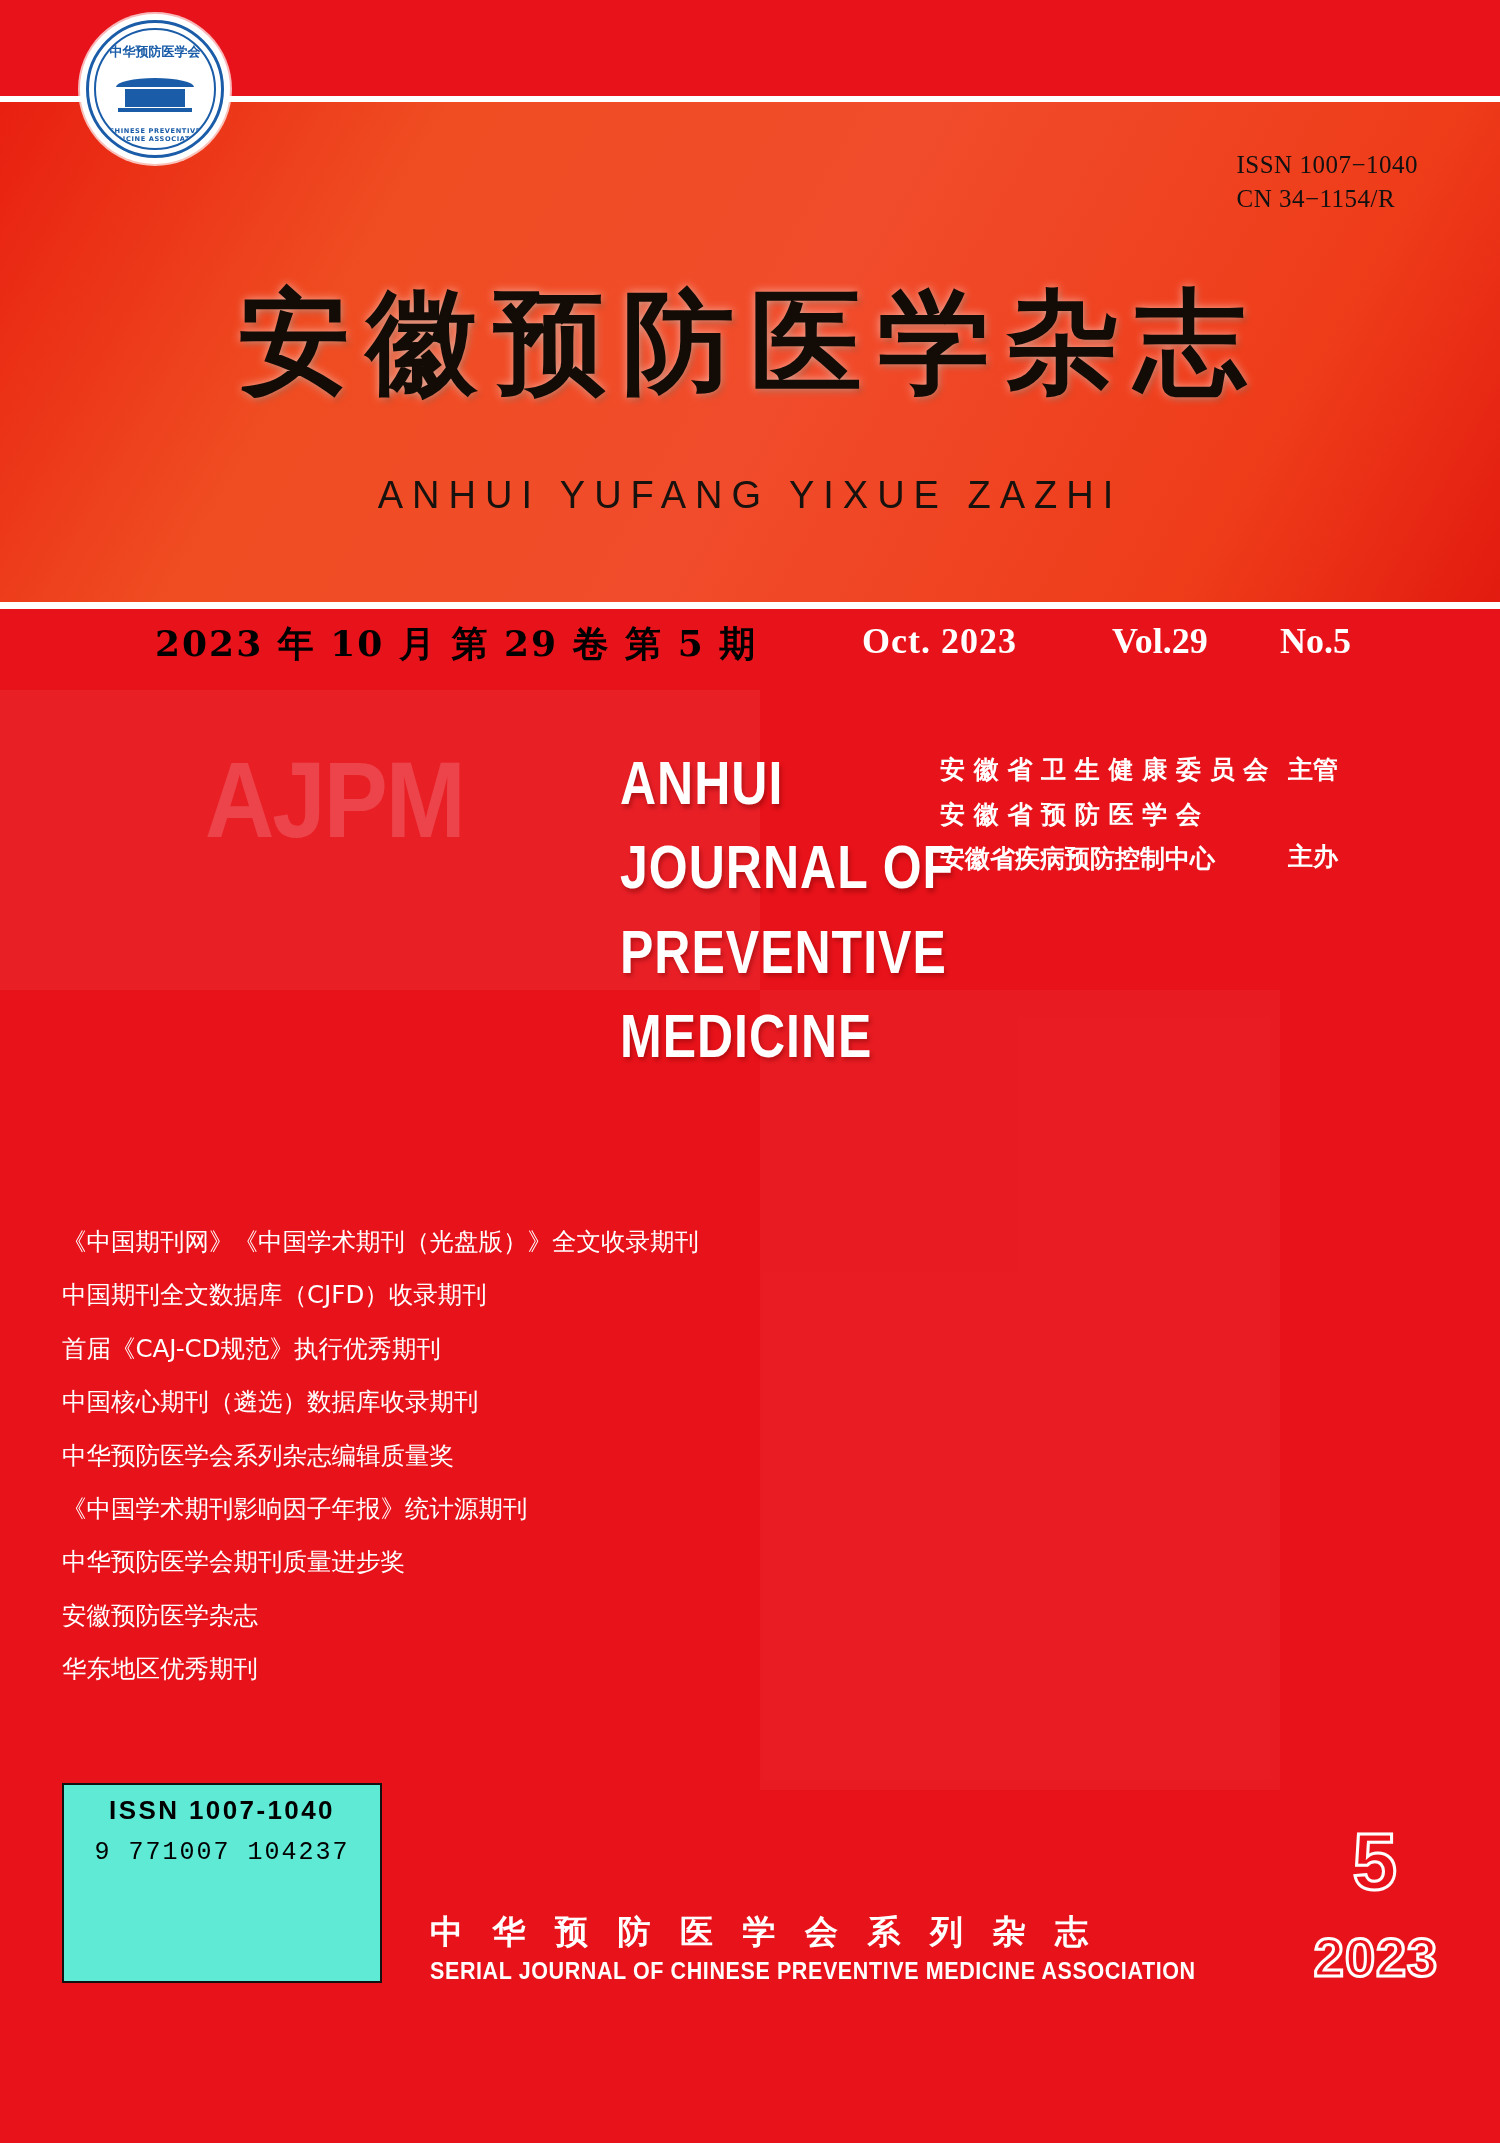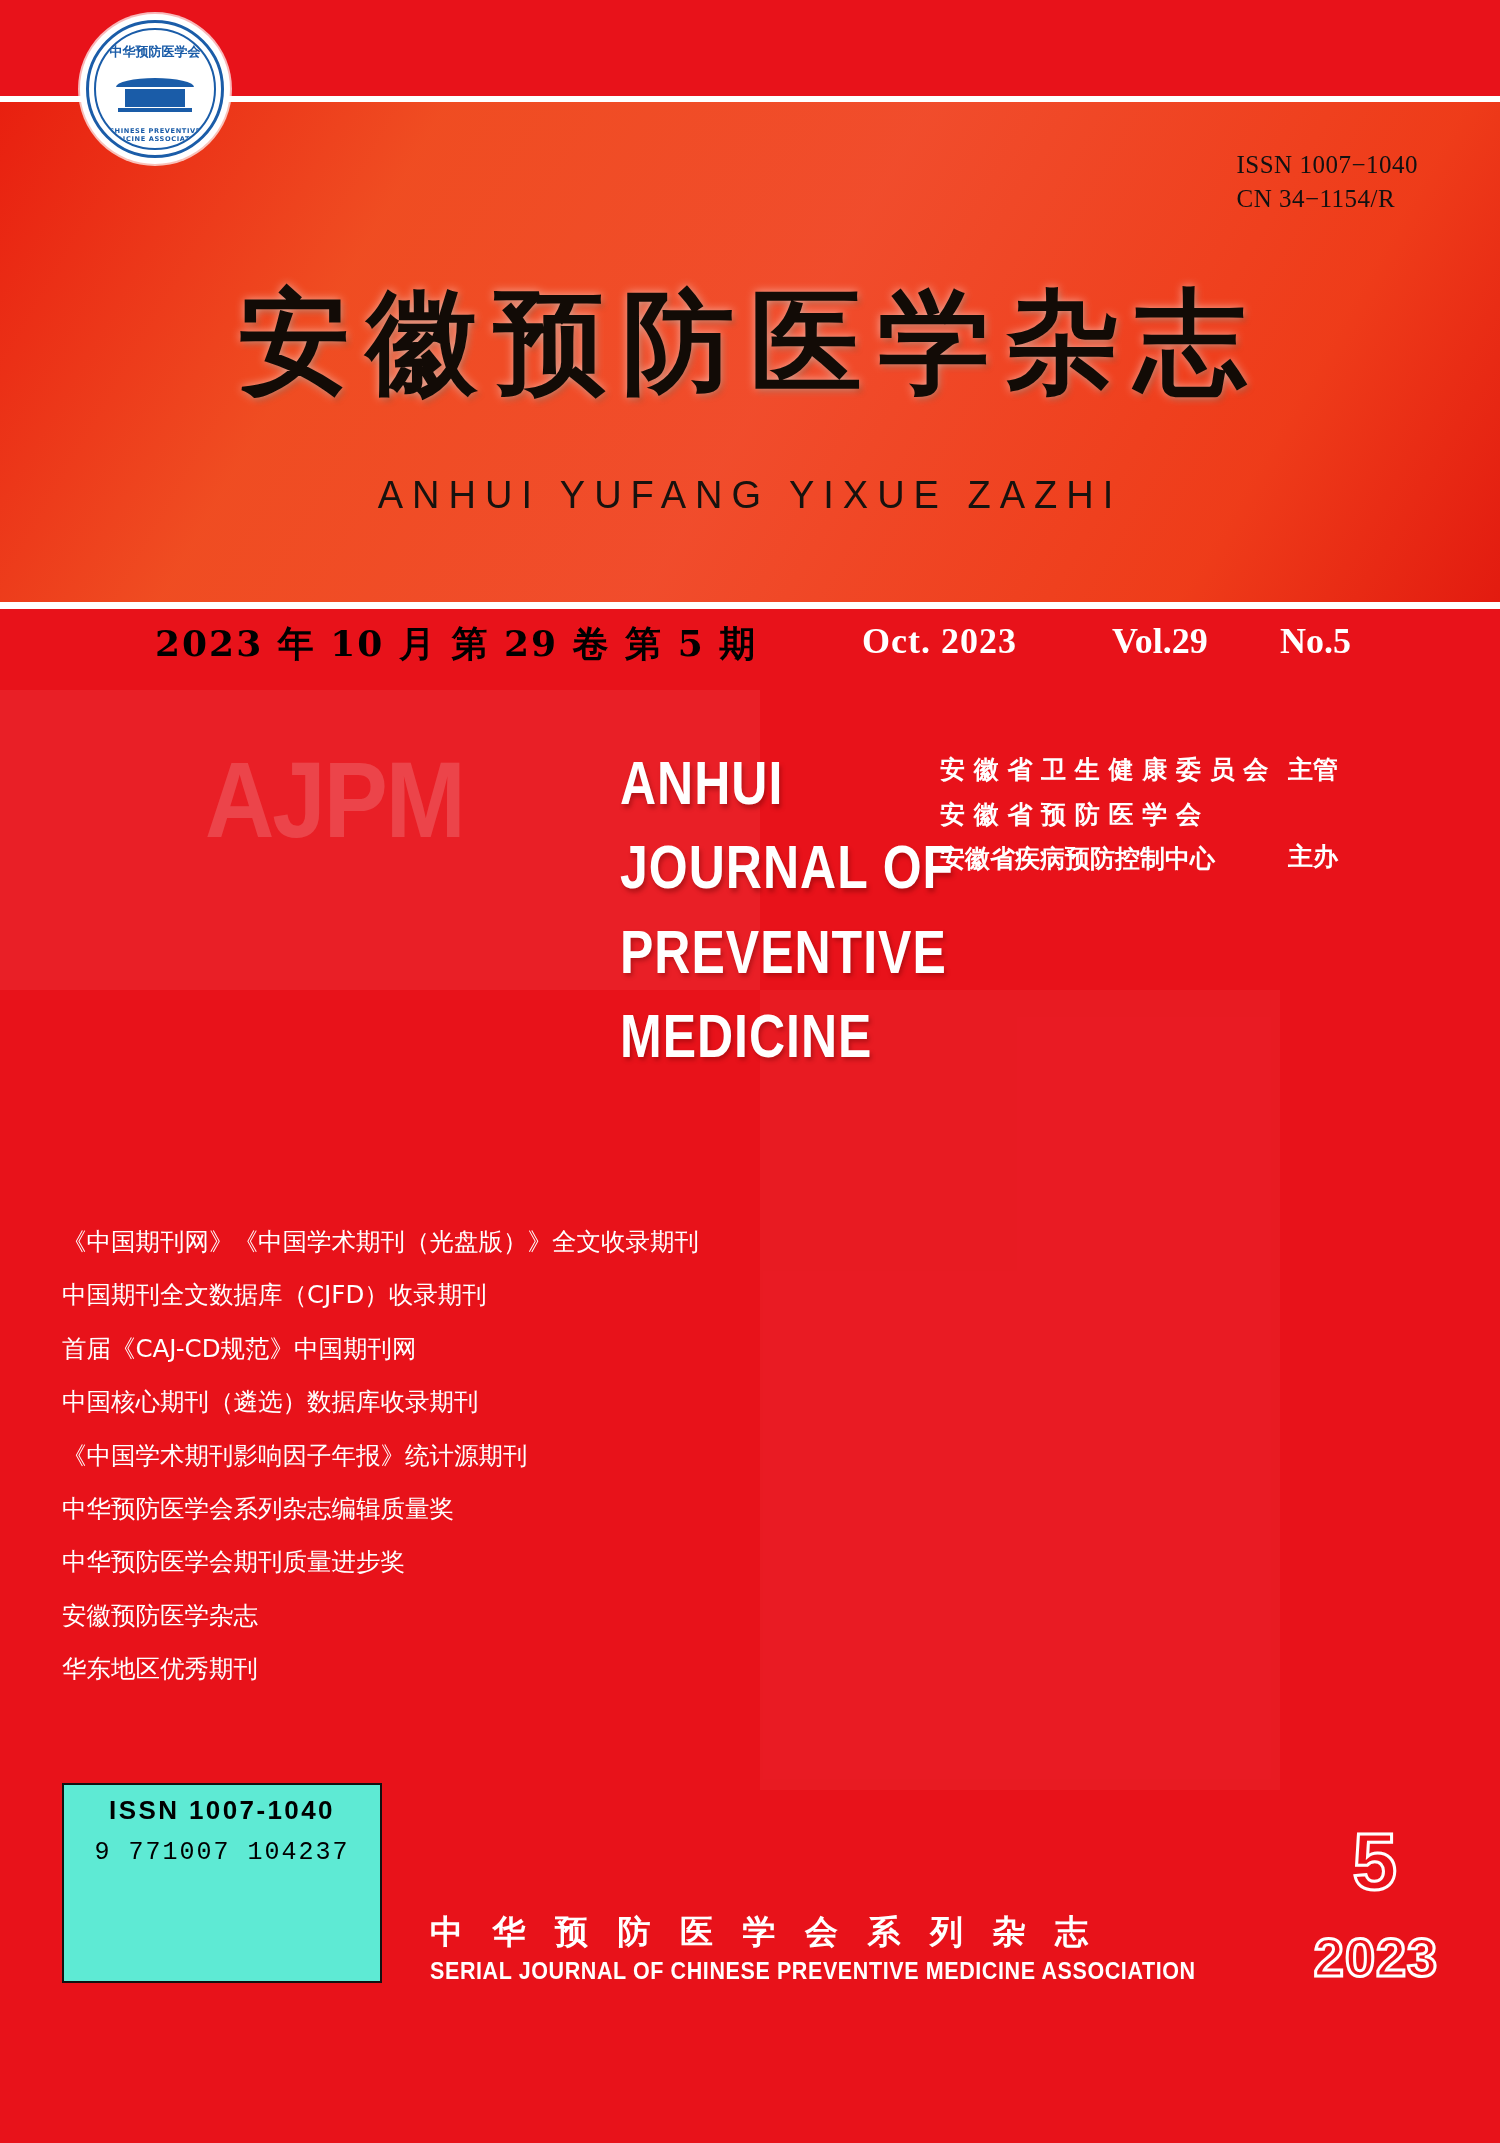--- a/index.html
+++ b/index.html
@@ -453,24 +453,24 @@
     <div>安徽省疾病预防控制中心</div>
   </div>
   <div class="org-roles">
     <div class="role-1">主管</div>
     <div class="role-2">主办</div>
   </div>
 
   <div class="awards">
     <div>《中国期刊网》《中国学术期刊（光盘版）》全文收录期刊</div>
     <div>中国期刊全文数据库（CJFD）收录期刊</div>
-    <div>首届《CAJ-CD规范》中国期刊网</div>
+    <div>首届《CAJ-CD规范》执行优秀期刊</div>
     <div>中国核心期刊（遴选）数据库收录期刊</div>
+    <div>中华预防医学会系列杂志编辑质量奖</div>
     <div>《中国学术期刊影响因子年报》统计源期刊</div>
-    <div>中华预防医学会系列杂志编辑质量奖</div>
     <div>中华预防医学会期刊质量进步奖</div>
     <div>安徽预防医学杂志</div>
     <div>华东地区优秀期刊</div>
   </div>
 
   <div class="barcode-box">
     <div class="barcode-issn">ISSN 1007-1040</div>
     <div class="barcode-num">9 771007 104237</div>
   </div>
 

